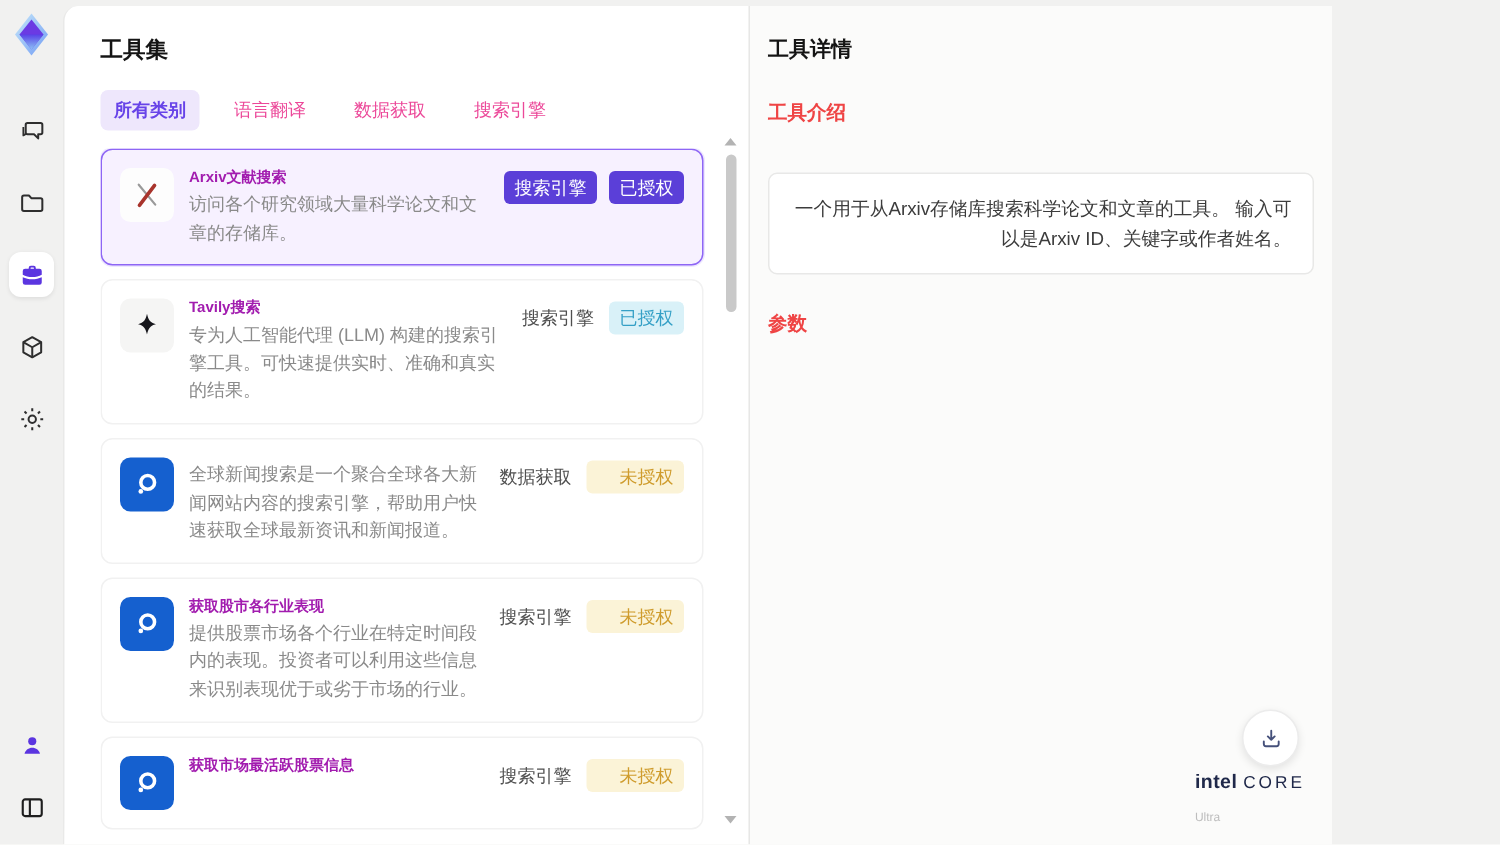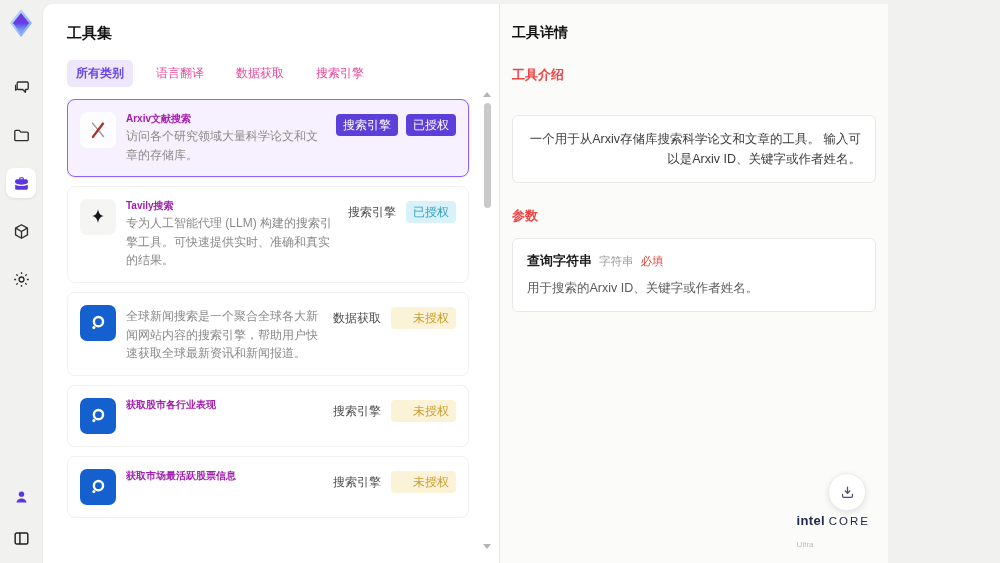--- a/index.html
+++ b/index.html
@@ -210,20 +210,21 @@
 
         <div class="tool-card">
           <div class="tool-icon blue">
             <svg viewBox="0 0 24 24" fill="none">
               <circle cx="12.5" cy="10.5" r="5" stroke="#fff" stroke-width="2.6"></circle>
               <circle cx="7.5" cy="17" r="1.7" fill="#fff"></circle>
             </svg>
           </div>
           <div class="tool-body">
             <div class="tool-name">获取股市各行业表现</div>
+            <div class="tool-desc">提供股票市场各个行业在特定时间段内的表现。投资者可以利用这些信息来识别表现优于或劣于市场的行业。</div>
           </div>
           <div class="tool-tags">
             <span class="badge plain">搜索引擎</span>
             <span class="badge yellow">未授权</span>
           </div>
         </div>
 
         <div class="tool-card">
           <div class="tool-icon blue">
             <svg viewBox="0 0 24 24" fill="none">
@@ -250,28 +251,20 @@
       </div>
     </div>
 
     <div class="detail-panel">
       <div class="detail-title">工具详情</div>
 
       <div class="section-h">工具介绍</div>
       <div class="info-box">一个用于从Arxiv存储库搜索科学论文和文章的工具。 输入可以是Arxiv ID、关键字或作者姓名。</div>
 
       <div class="section-h">参数</div>
-      <div class="param-box">
-        <div class="param-head">
-          <span class="param-name">查询字符串</span>
-          <span class="param-type">字符串</span>
-          <span class="param-req">必填</span>
-        </div>
-        <div class="param-desc">用于搜索的Arxiv ID、关键字或作者姓名。</div>
-      </div>
 
       <div class="fab">
         <svg viewBox="0 0 24 24" fill="none" stroke="#45507a" stroke-width="1.8" stroke-linecap="round" stroke-linejoin="round">
           <path d="M12 4.5v8.5M12 13l-3.2-3.2M12 13l3.2-3.2"></path>
           <path d="M5 14.5V17a2 2 0 0 0 2 2h10a2 2 0 0 0 2-2v-2.5"></path>
         </svg>
       </div>
       <div class="brand">
         <div class="brand-main">
           <span class="b1">intel</span>

